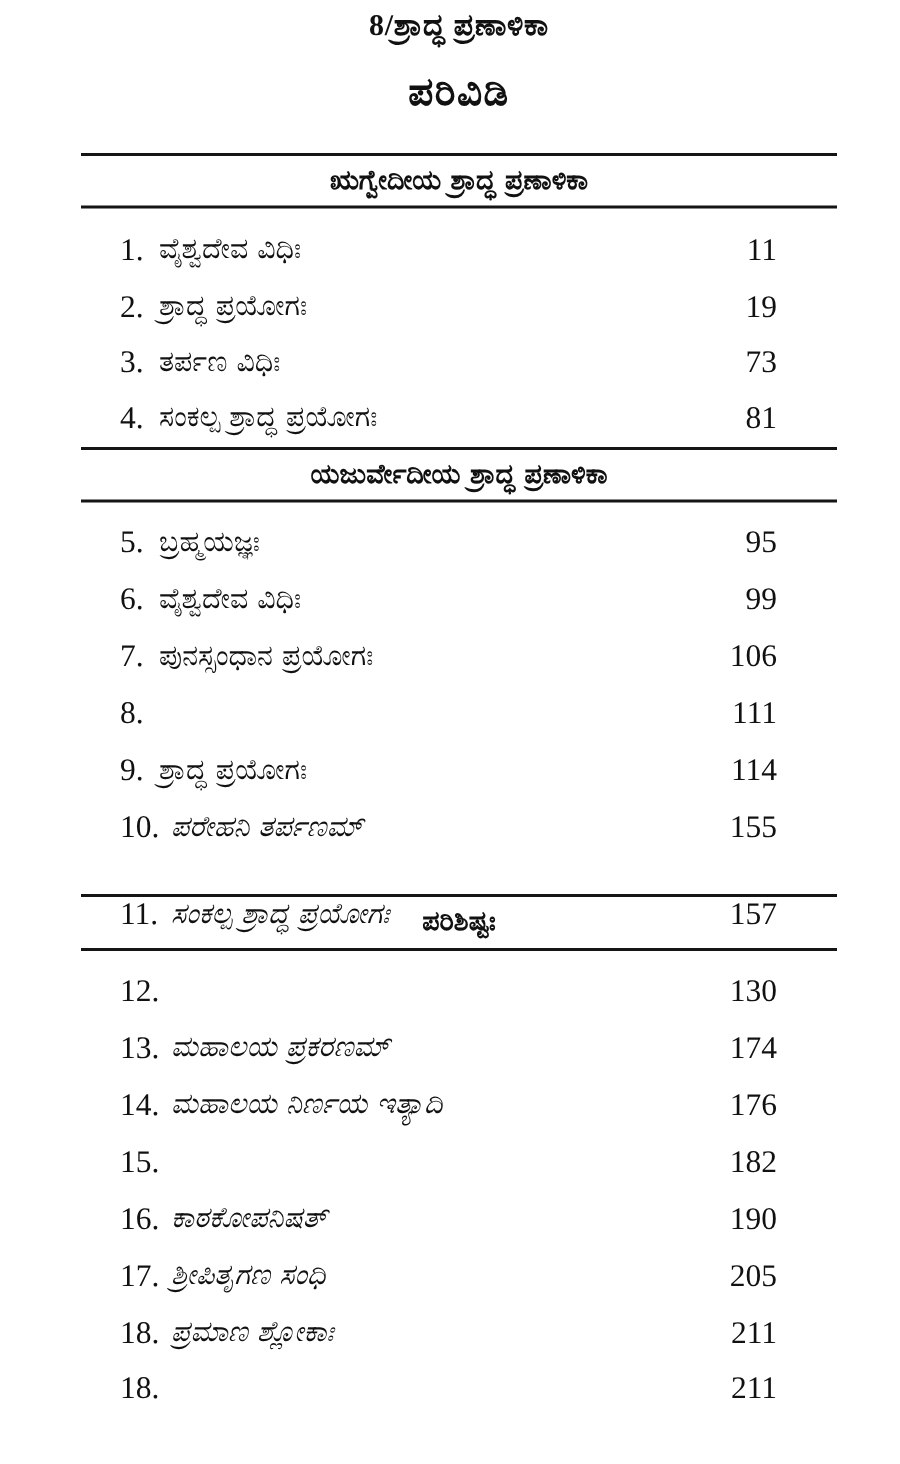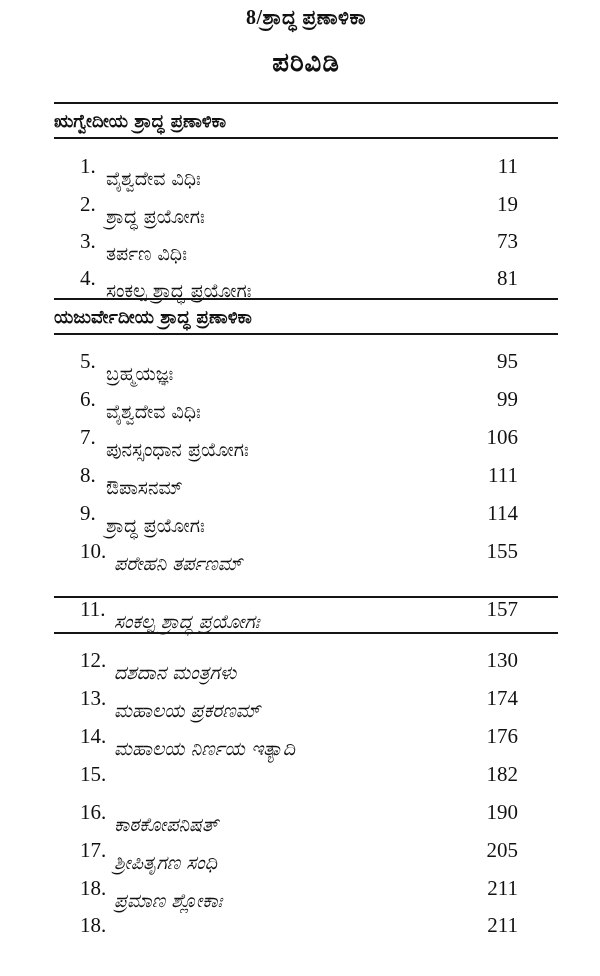--- a/index.html
+++ b/index.html
@@ -13,31 +13,31 @@
       position: absolute; top: 2px; left: 0; width: 612px; text-align: center;
       font-size: 20px; line-height: 30px; font-weight: 600; letter-spacing: 0.5px;
     }
     .title {
       position: absolute; top: 44px; left: 0; width: 612px; text-align: center;
       font-size: 26px; line-height: 36px; font-weight: 900; letter-spacing: 1px;
       font-family: "DejaVu Sans", sans-serif;
     }
     .rule { position: absolute; left: 54px; width: 504px; height: 2px; background: #151515; }
     .section-head {
-      position: absolute; left: 54px; width: 504px; 
+      position: absolute; left: 54px; width: 504px; text-align: center;
       font-family: "DejaVu Sans", sans-serif; font-weight: 700;
       font-size: 18px; line-height: 34px;
     }
     .row { position: absolute; left: 80px; width: 440px; height: 38px; }
     .row .num {
       position: absolute; left: 0; top: 0; font-size: 21px; line-height: 38px;
     }
     .row .label {
       position: absolute; left: 26px; top: 0; font-size: 19px; line-height: 38px;
-      font-family: "DejaVu Sans", sans-serif; white-space: nowrap; margin-top: 12px;
+      font-family: "DejaVu Sans", sans-serif; white-space: nowrap;
     }
     .row.wide .label { left: 34px; font-style: italic; }
     .row .page-no {
       position: absolute; right: 2px; top: 0; font-size: 21px; line-height: 38px; text-align: right;
     }
   </style>
 </head>
 <body>
 
 <div class="page">
@@ -84,45 +84,44 @@
     <span class="label">ವೈಶ್ವದೇವ ವಿಧಿಃ</span>
     <span class="page-no">99</span>
   </div>
   <div class="row" style="top:418px">
     <span class="num">7.</span>
     <span class="label">ಪುನಸ್ಸಂಧಾನ ಪ್ರಯೋಗಃ</span>
     <span class="page-no">106</span>
   </div>
   <div class="row" style="top:456px">
     <span class="num">8.</span>
-    <span class="label">ಔಪಾಸನಮ್</span>
     <span class="page-no">111</span>
   </div>
   <div class="row" style="top:494px">
     <span class="num">9.</span>
     <span class="label">ಶ್ರಾದ್ಧ ಪ್ರಯೋಗಃ</span>
     <span class="page-no">114</span>
   </div>
   <div class="row wide" style="top:532px">
     <span class="num">10.</span>
     <span class="label">ಪರೇಹನಿ ತರ್ಪಣಮ್</span>
     <span class="page-no">155</span>
   </div>
   <div class="row wide" style="top:590px">
     <span class="num">11.</span>
     <span class="label">ಸಂಕಲ್ಪ ಶ್ರಾದ್ಧ ಪ್ರಯೋಗಃ</span>
     <span class="page-no">157</span>
   </div>
 
   <div class="rule" style="top:596px"></div>
+  <div class="section-head" style="top:598px">ಪರಿಶಿಷ್ಟಃ</div>
   <div class="rule" style="top:632px"></div>
 
   <div class="row wide" style="top:641px">
     <span class="num">12.</span>
-    <span class="label">ದಶದಾನ ಮಂತ್ರಗಳು</span>
     <span class="page-no">130</span>
   </div>
   <div class="row wide" style="top:679px">
     <span class="num">13.</span>
     <span class="label">ಮಹಾಲಯ ಪ್ರಕರಣಮ್</span>
     <span class="page-no">174</span>
   </div>
   <div class="row wide" style="top:717px">
     <span class="num">14.</span>
     <span class="label">ಮಹಾಲಯ ನಿರ್ಣಯ ಇತ್ಯಾದಿ</span>

